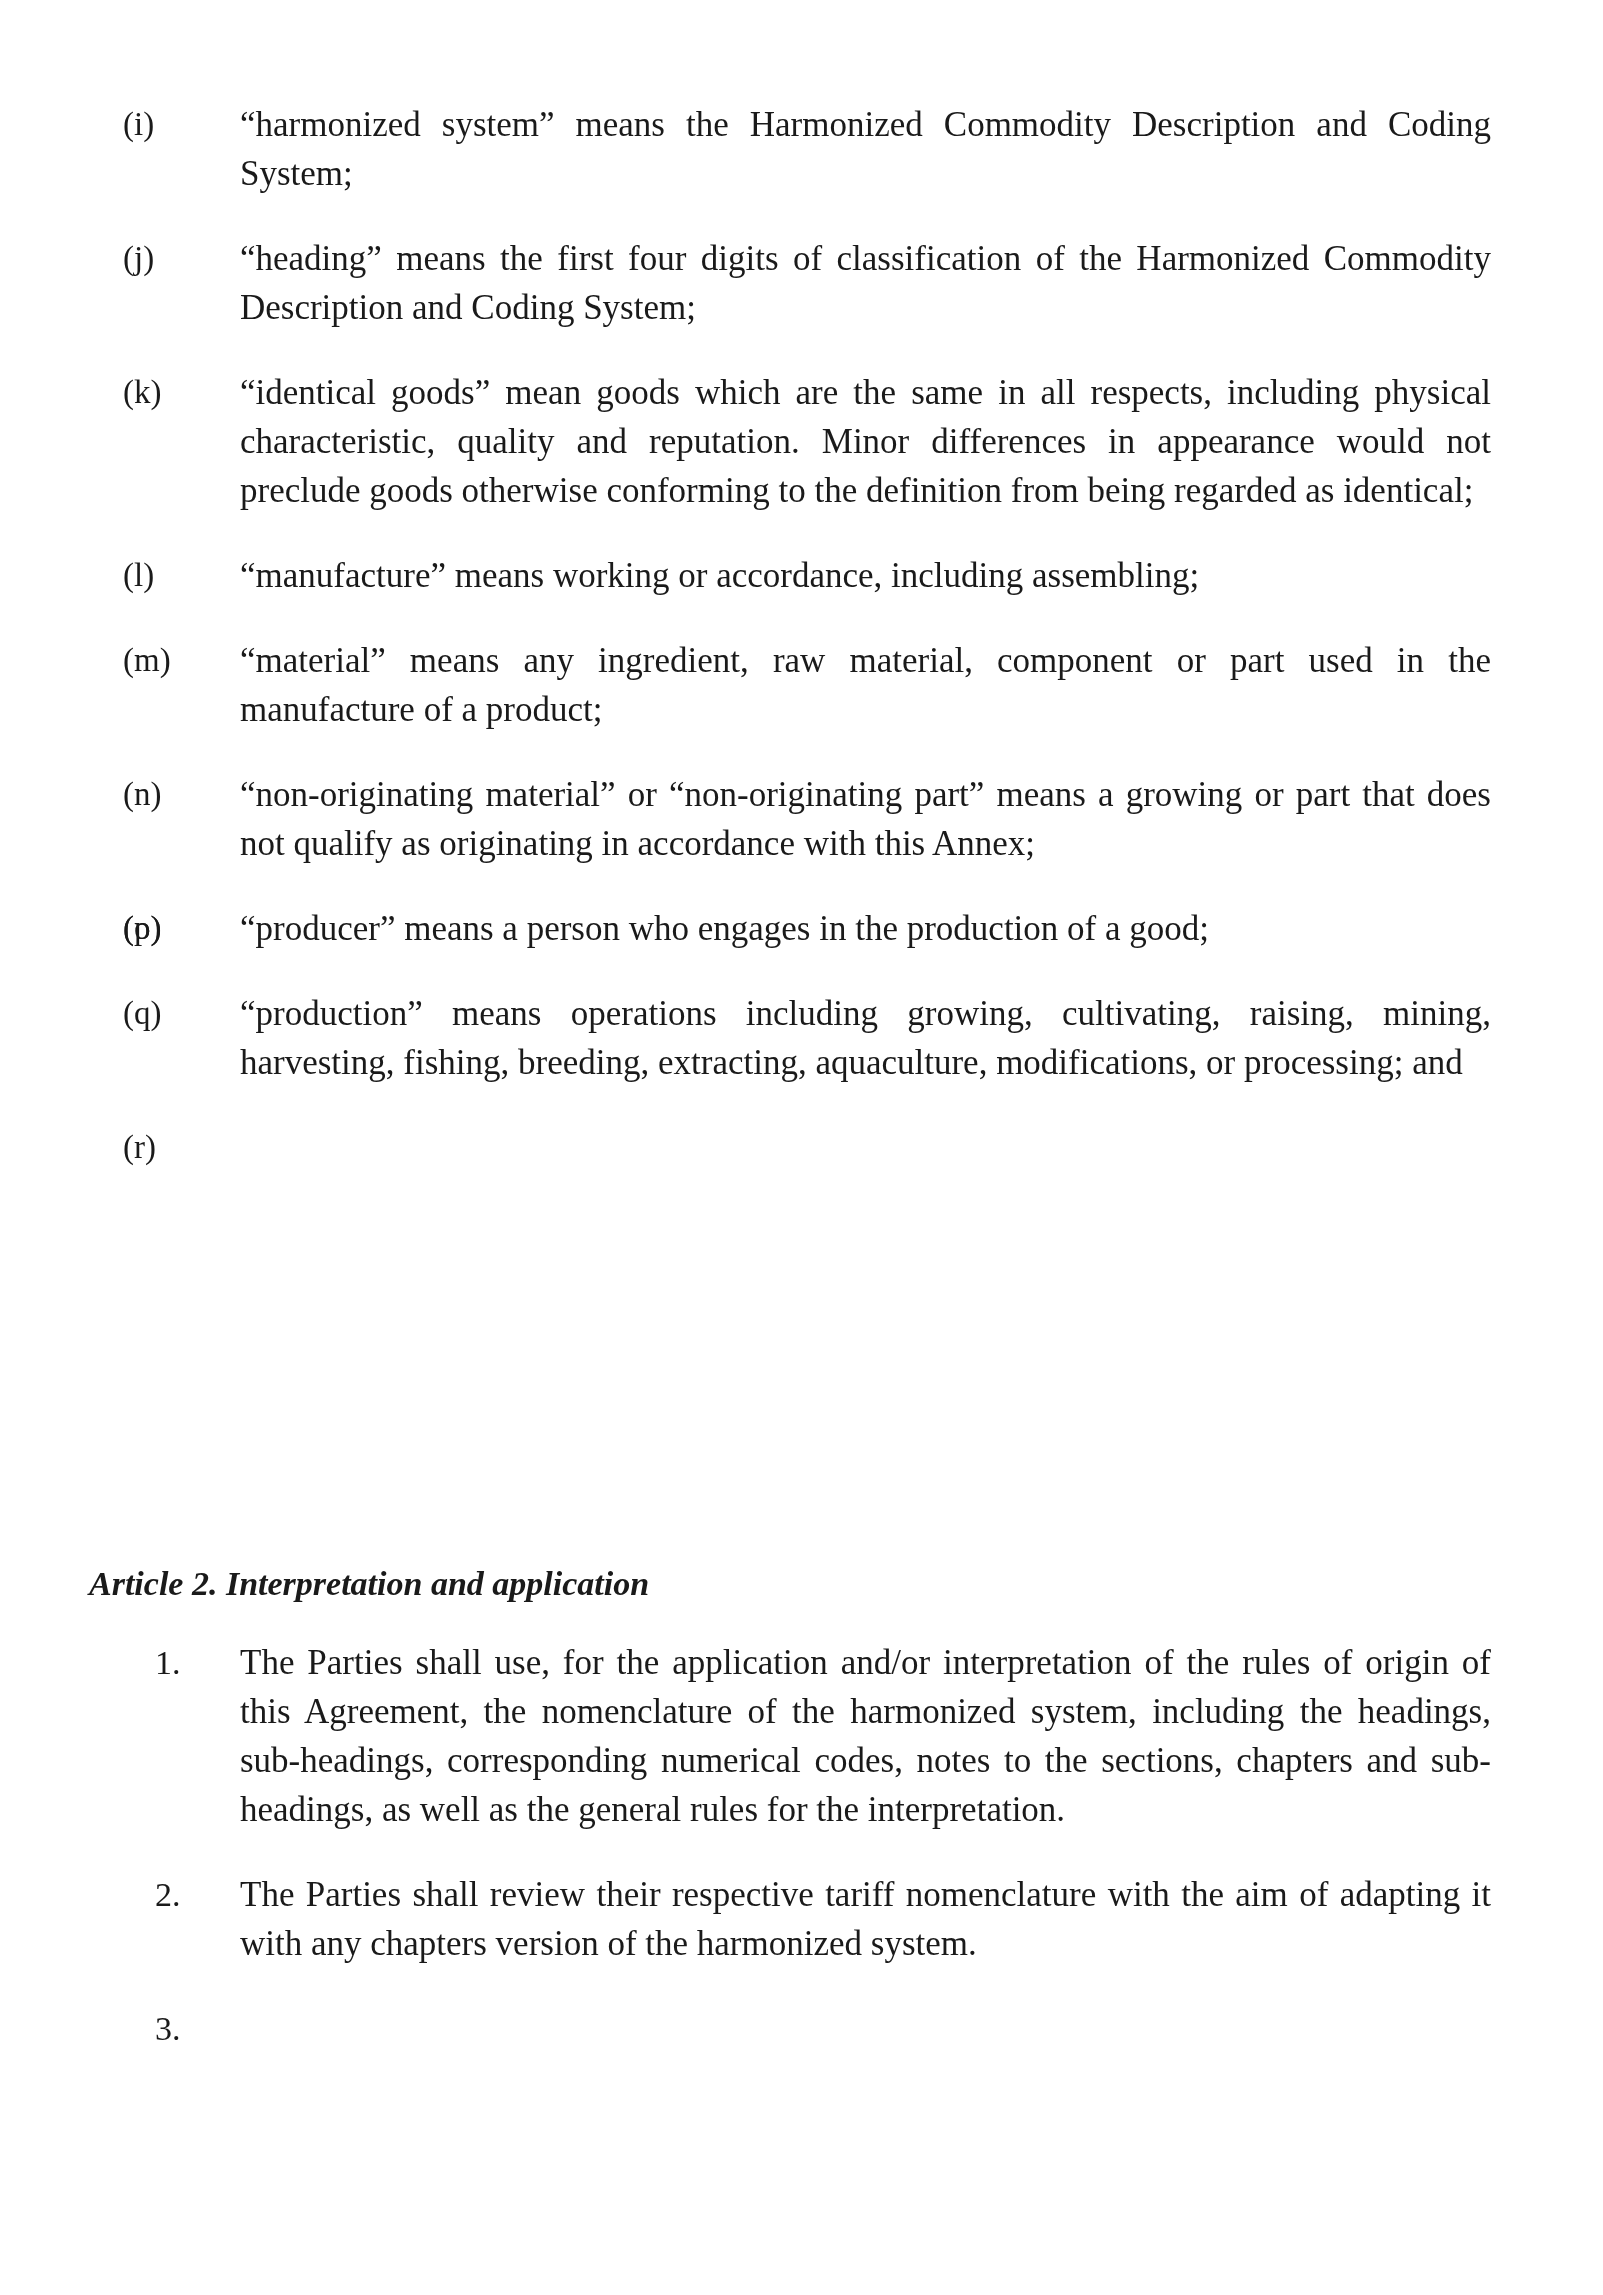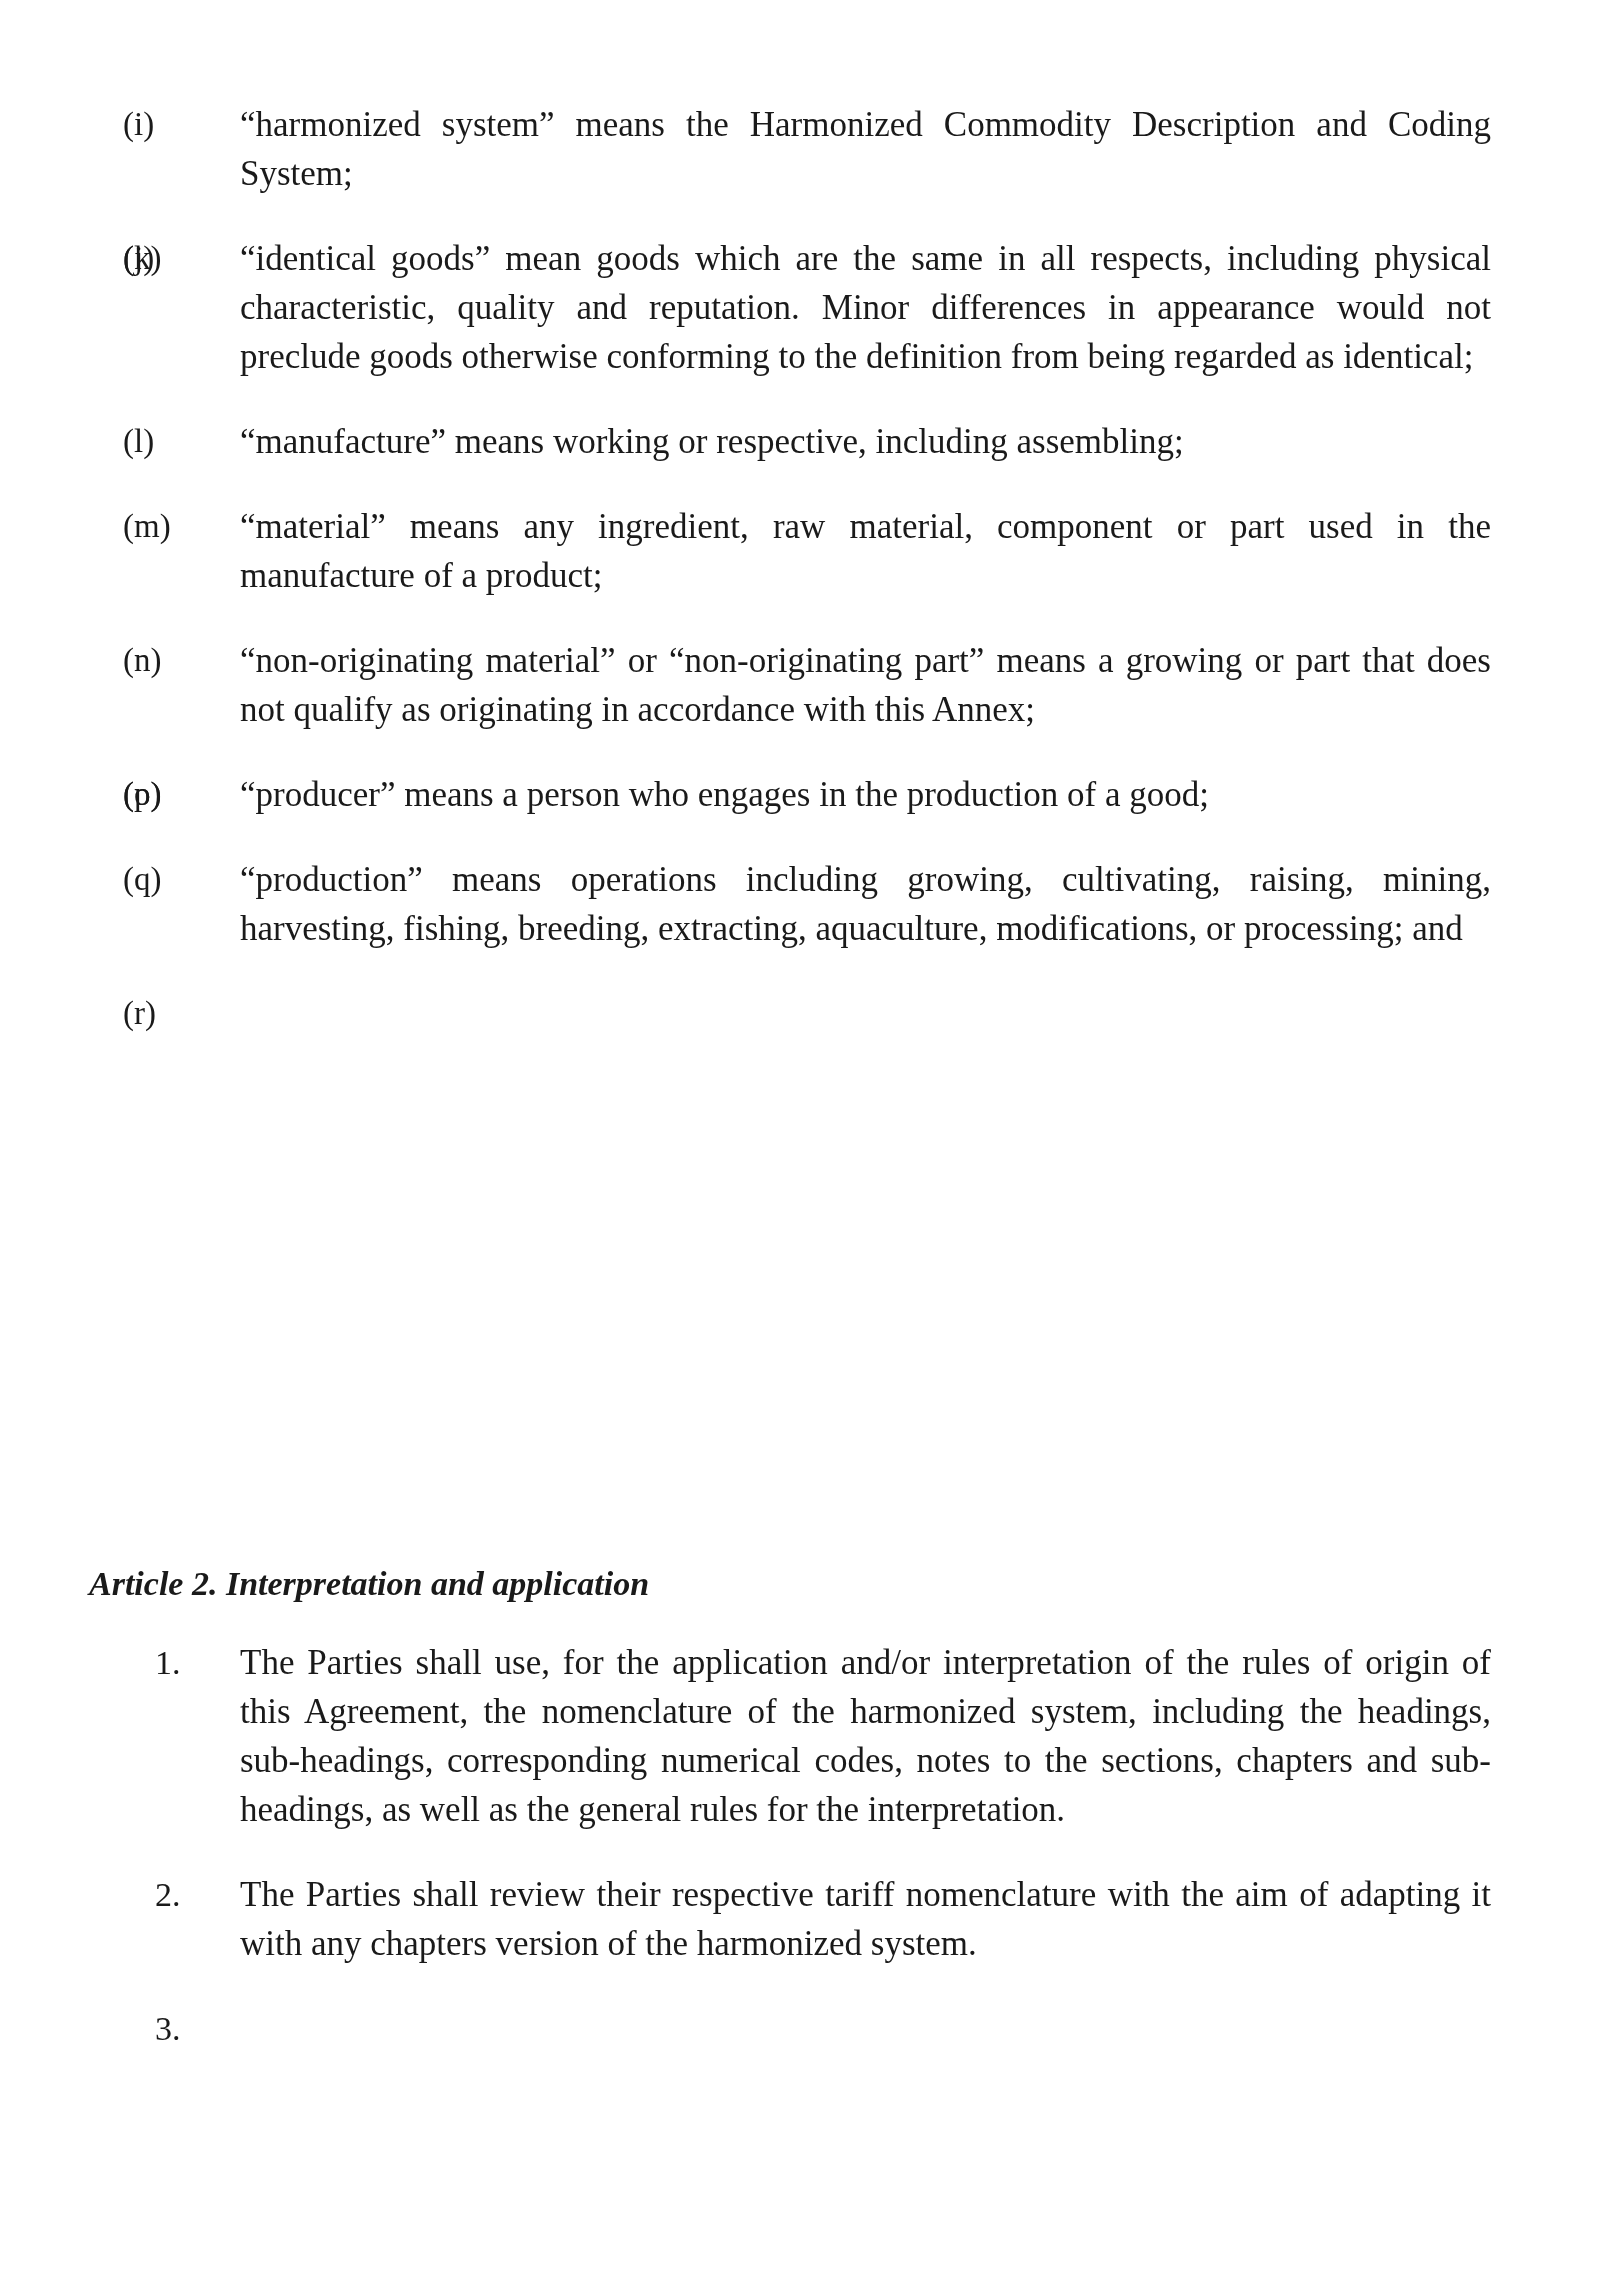--- a/index.html
+++ b/index.html
@@ -78,28 +78,29 @@
 
 <div class="page">
 
   <div class="defs">
     <div class="item">
       <span class="label">(i)</span>
       <div class="text">“harmonized system” means the Harmonized Commodity Description and Coding System;</div>
     </div>
     <div class="item">
       <span class="label">(j)</span>
+      <div class="text">“heading” means the first four digits of classification of the Harmonized Commodity Description and Coding System;</div>
     </div>
     <div class="item">
       <span class="label">(k)</span>
       <div class="text">“identical goods” mean goods which are the same in all respects, including physical characteristic, quality and reputation. Minor differences in appearance would not preclude goods otherwise conforming to the definition from being regarded as identical;</div>
     </div>
     <div class="item">
       <span class="label">(l)</span>
-      <div class="text">“manufacture” means working or respective, including assembling;</div>
+      <div class="text">“manufacture” means working or accordance, including assembling;</div>
     </div>
     <div class="item">
       <span class="label">(m)</span>
       <div class="text">“material” means any ingredient, raw material, component or part used in the manufacture of a product;</div>
     </div>
     <div class="item">
       <span class="label">(n)</span>
       <div class="text">“non-originating material” or “non-originating part” means a growing or part that does not qualify as originating in accordance with this Annex;</div>
     </div>
     <div class="item">

